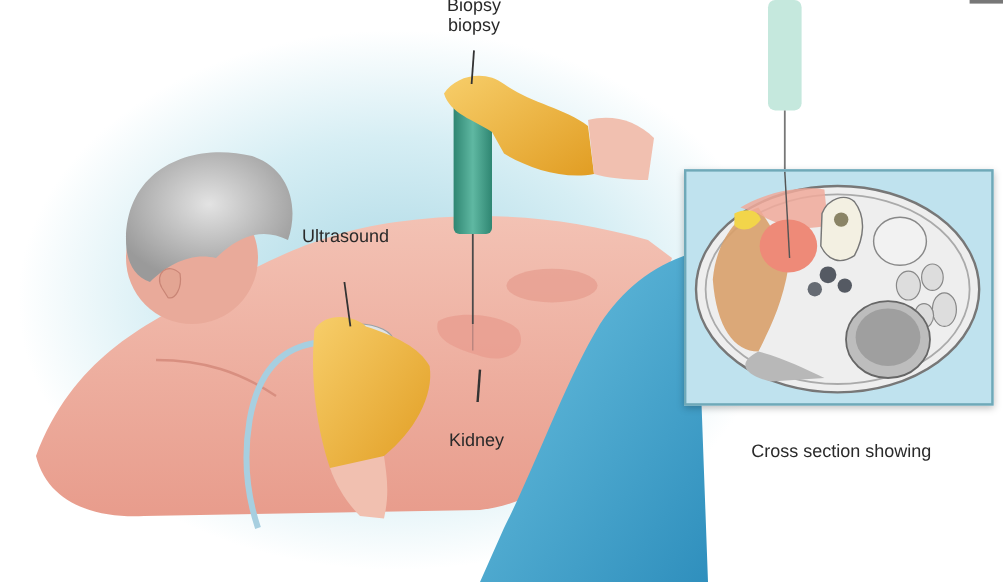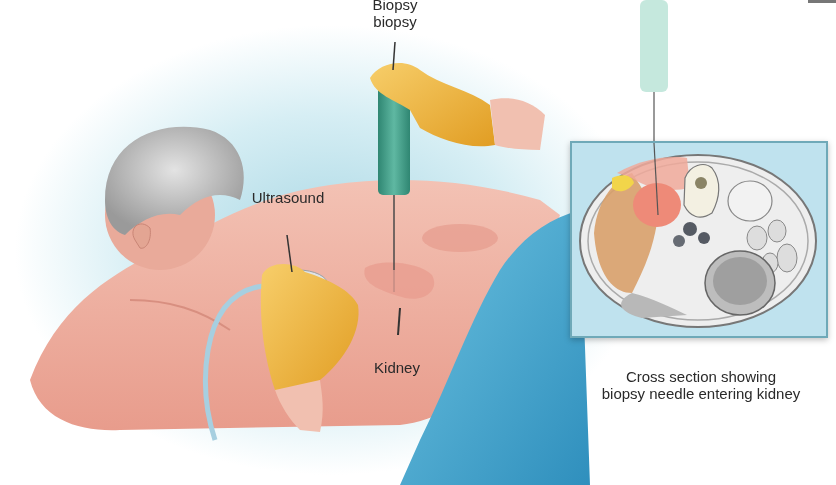--- a/index.html
+++ b/index.html
@@ -117,14 +117,13 @@
 </div>
 
 <div class="label" style="left:238px;top:189px;width:100px;">
   <div>Ultrasound</div>
 </div>
 
 <div class="label" style="left:362px;top:343px;width:70px;margin-top:16px;">Kidney</div>
 
 <div class="label" style="left:570px;top:368px;width:262px;font-size:15px;">
   <div>Cross section showing</div>
-  <div>biopsy needle entering kidney</div>
 </div>
 
 </body></html>

